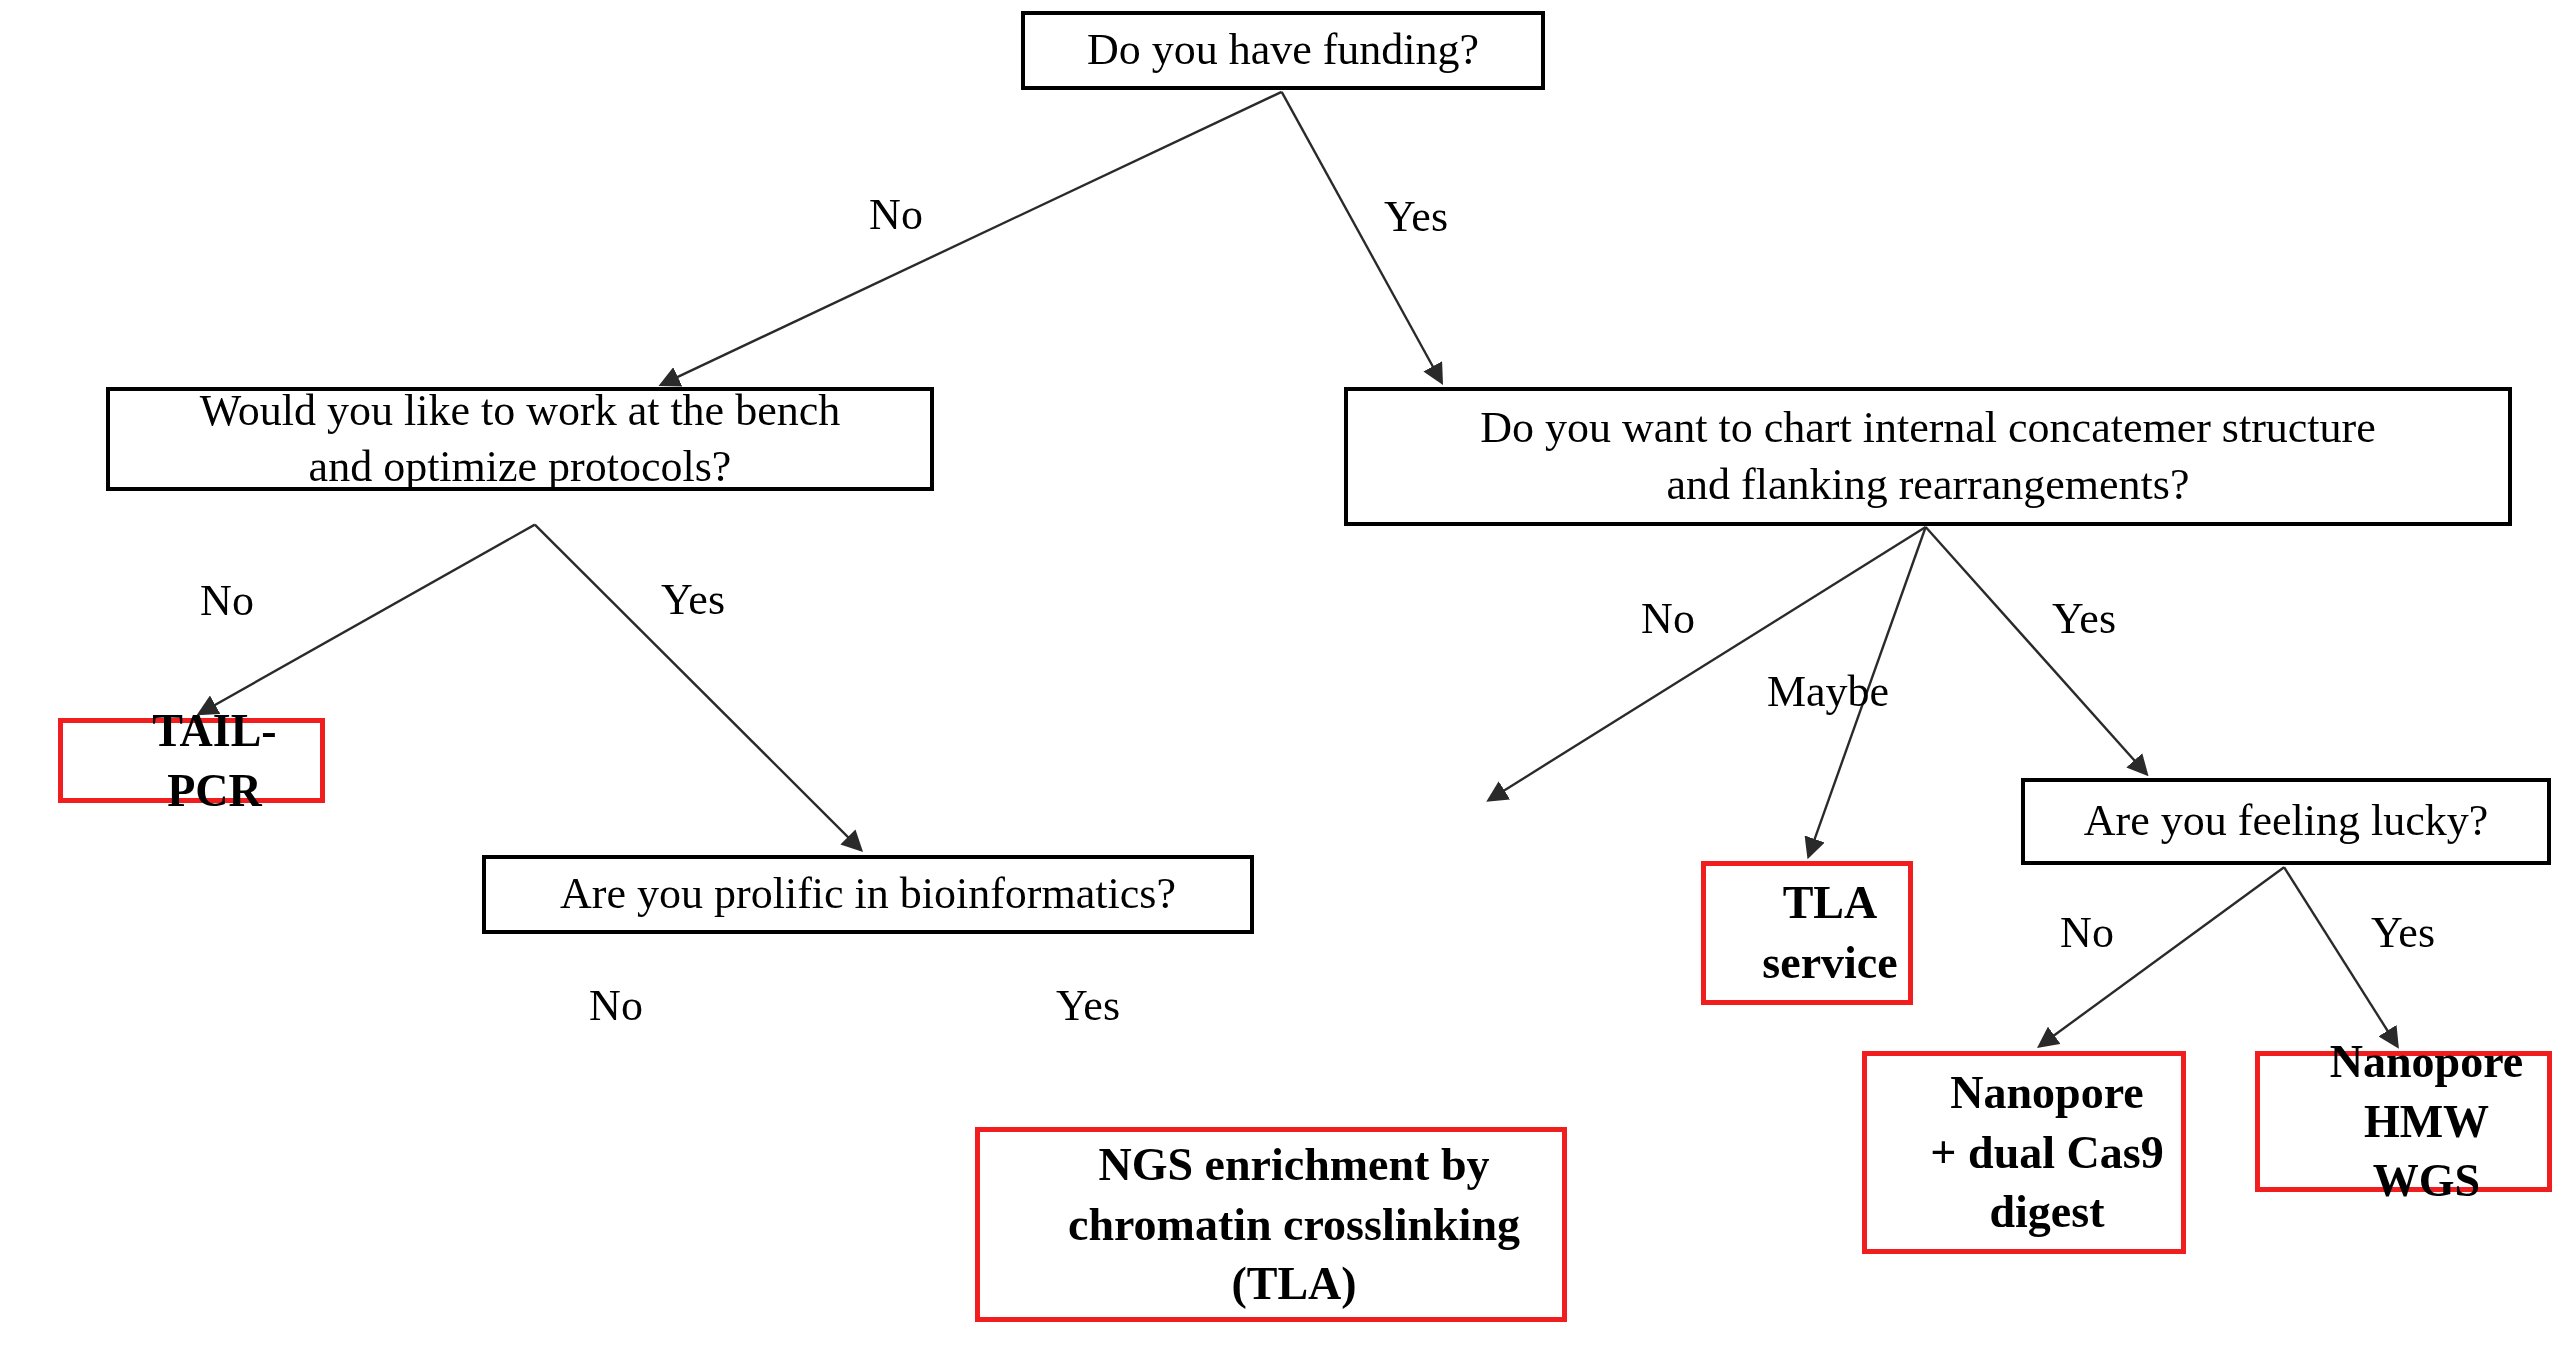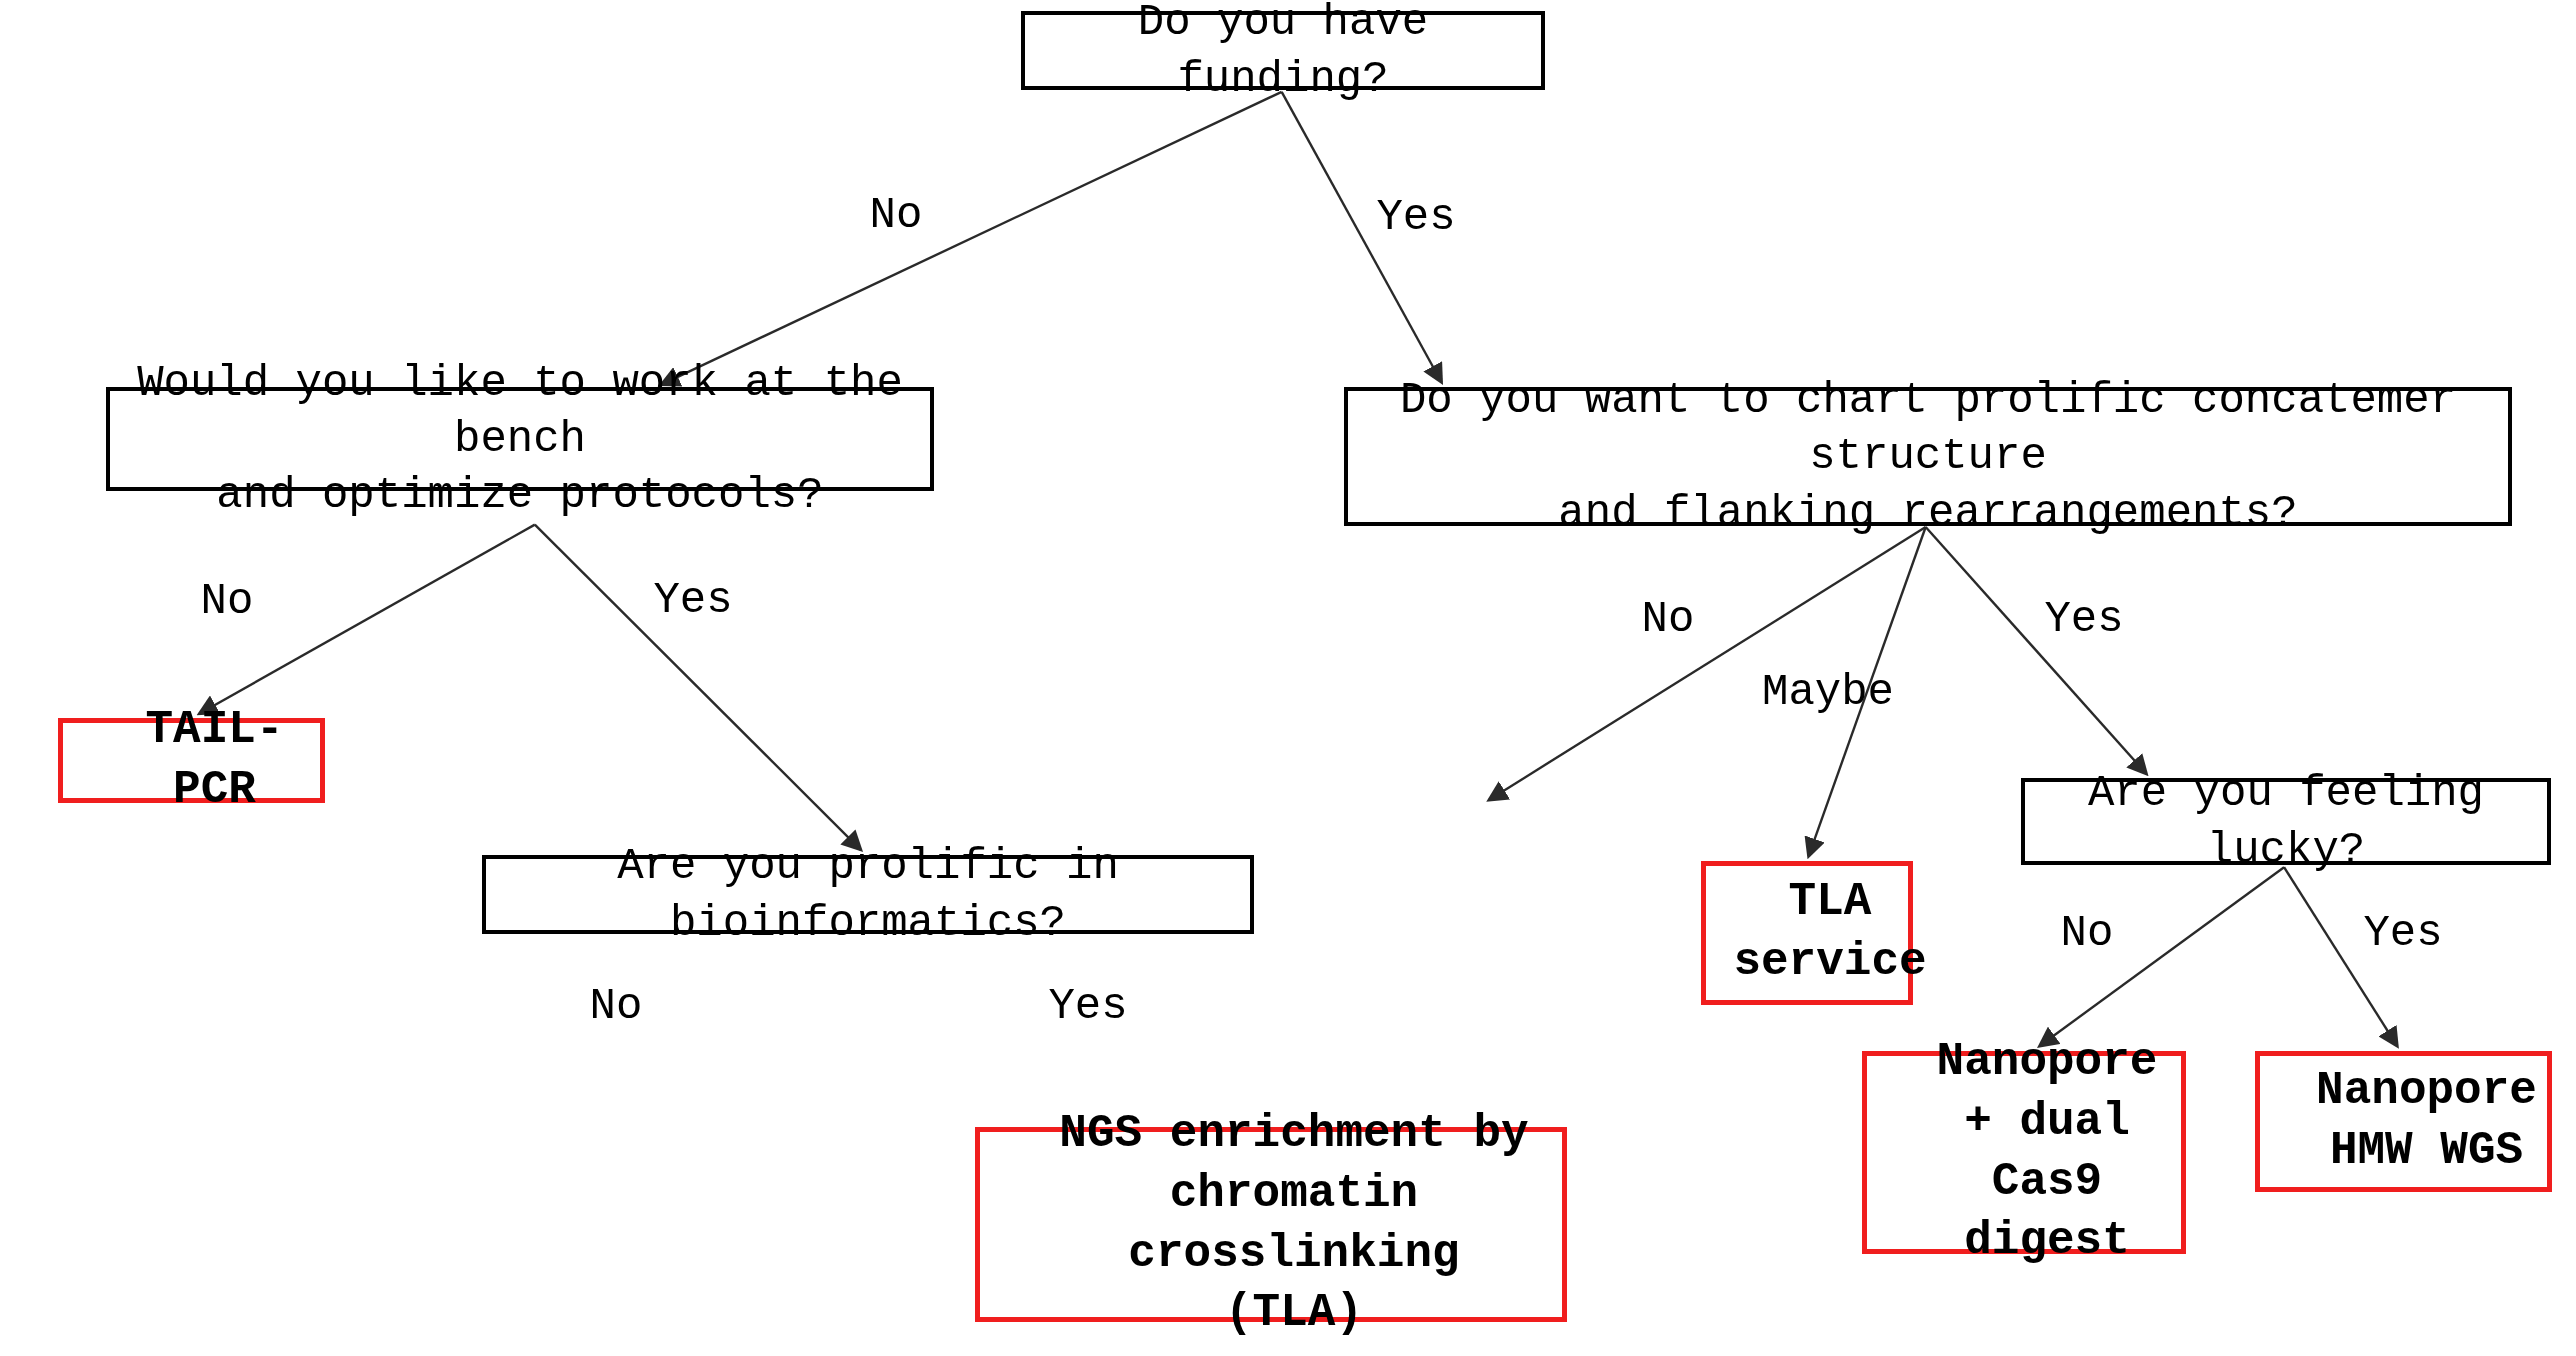--- a/index.html
+++ b/index.html
@@ -1,21 +1,21 @@
 <!DOCTYPE html>
 <html style="font-size:12.7px"><head>
 <meta charset="utf-8">
 <style>
   html, body { margin: 0; padding: 0; background: #ffffff; }
   #canvas {
     position: relative;
     width: 2576px;
     height: 1357px;
     background: var(--bg, #ffffff);
-    font-family: Liberation Mono, monospace;
+    font-family: Liberation Serif, serif;
     color: var(--text, #000000);
     overflow: hidden;
   }
   #edges {
     position: absolute;
     left: 0; top: 0;
     width: 2576px; height: 1357px;
     pointer-events: none;
   }
   .node {
@@ -71,21 +71,21 @@
       <line x1="2887" y1="1096" x2="2578" y2="1322" marker-end="url(#arrow)" stroke="#2a2a2a"></line>
       <line x1="2887" y1="1096" x2="3030" y2="1322" marker-end="url(#arrow)" stroke="#2a2a2a"></line>
     </g>
   </svg>
 
   <div class="node question" style="left:1021px; top:11px;  width:524px;  height:79px;">Do you have funding?</div>
 
   <div class="node question" style="left:106px;  top:387px; width:828px; height:104px;">Would you like to work at the bench
 and optimize protocols?</div>
 
-  <div class="node question" style="left:1344px; top:387px; width:1168px; height:139px;">Do you want to chart prolific concatemer structure
+  <div class="node question" style="left:1344px; top:387px; width:1168px; height:139px;">Do you want to chart internal concatemer structure
 and flanking rearrangements?</div>
 
   <div class="node question" style="left:482px;  top:855px; width:772px; height:79px;">Are you prolific in bioinformatics?</div>
 
   <div class="node question" style="left:2021px; top:778px; width:530px;  height:87px;">Are you feeling lucky?</div>
 
   <div class="node outcome" style="left:58px;   top:718px;  width:267px; height:85px;">TAIL-PCR</div>
 
 
   <div class="node outcome" style="left:1701px; top:861px; width:212px; height:144px;">TLA

